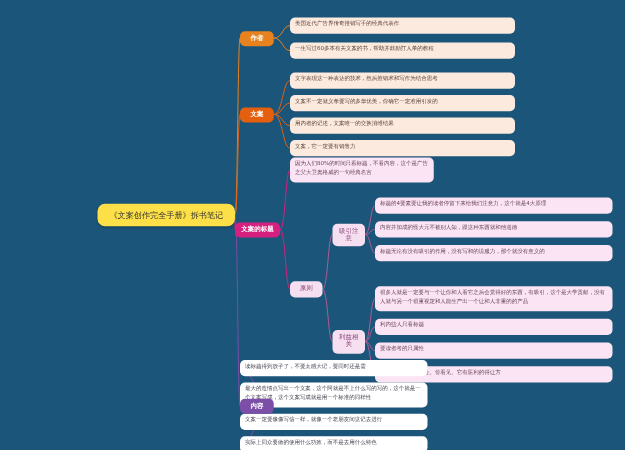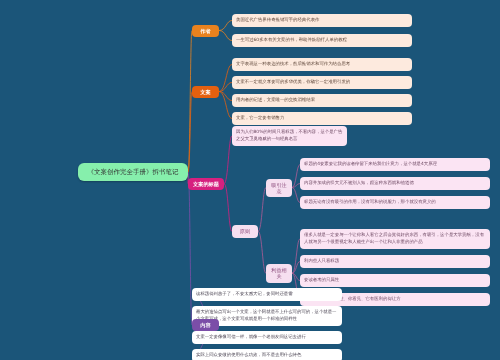--- a/index.html
+++ b/index.html
@@ -10,21 +10,21 @@
     position:relative;
   }
   #canvas{position:absolute;inset:0;}
   svg.links{position:absolute;left:0;top:0;width:500px;height:360px;pointer-events:none;}
 
   .node{position:absolute;box-sizing:border-box;display:flex;align-items:center;}
   .node .txt{display:block;width:100%;}
 
   
   .root{
-    background:#86efac;color:#333;border-radius:6px;
+    background:#fde047;color:#333;border-radius:6px;
     font-size:6.5px;line-height:1.35;text-align:center;
     padding:5px 6px;justify-content:center;
     box-shadow:0 1px 2px rgba(0,0,0,.25);
   }
   
   .chip{
     border-radius:4px;color:#fff;font-size:5.2px;line-height:1.2;
     font-weight:bold;text-align:center;justify-content:center;
     padding:3px 4px;
   }

